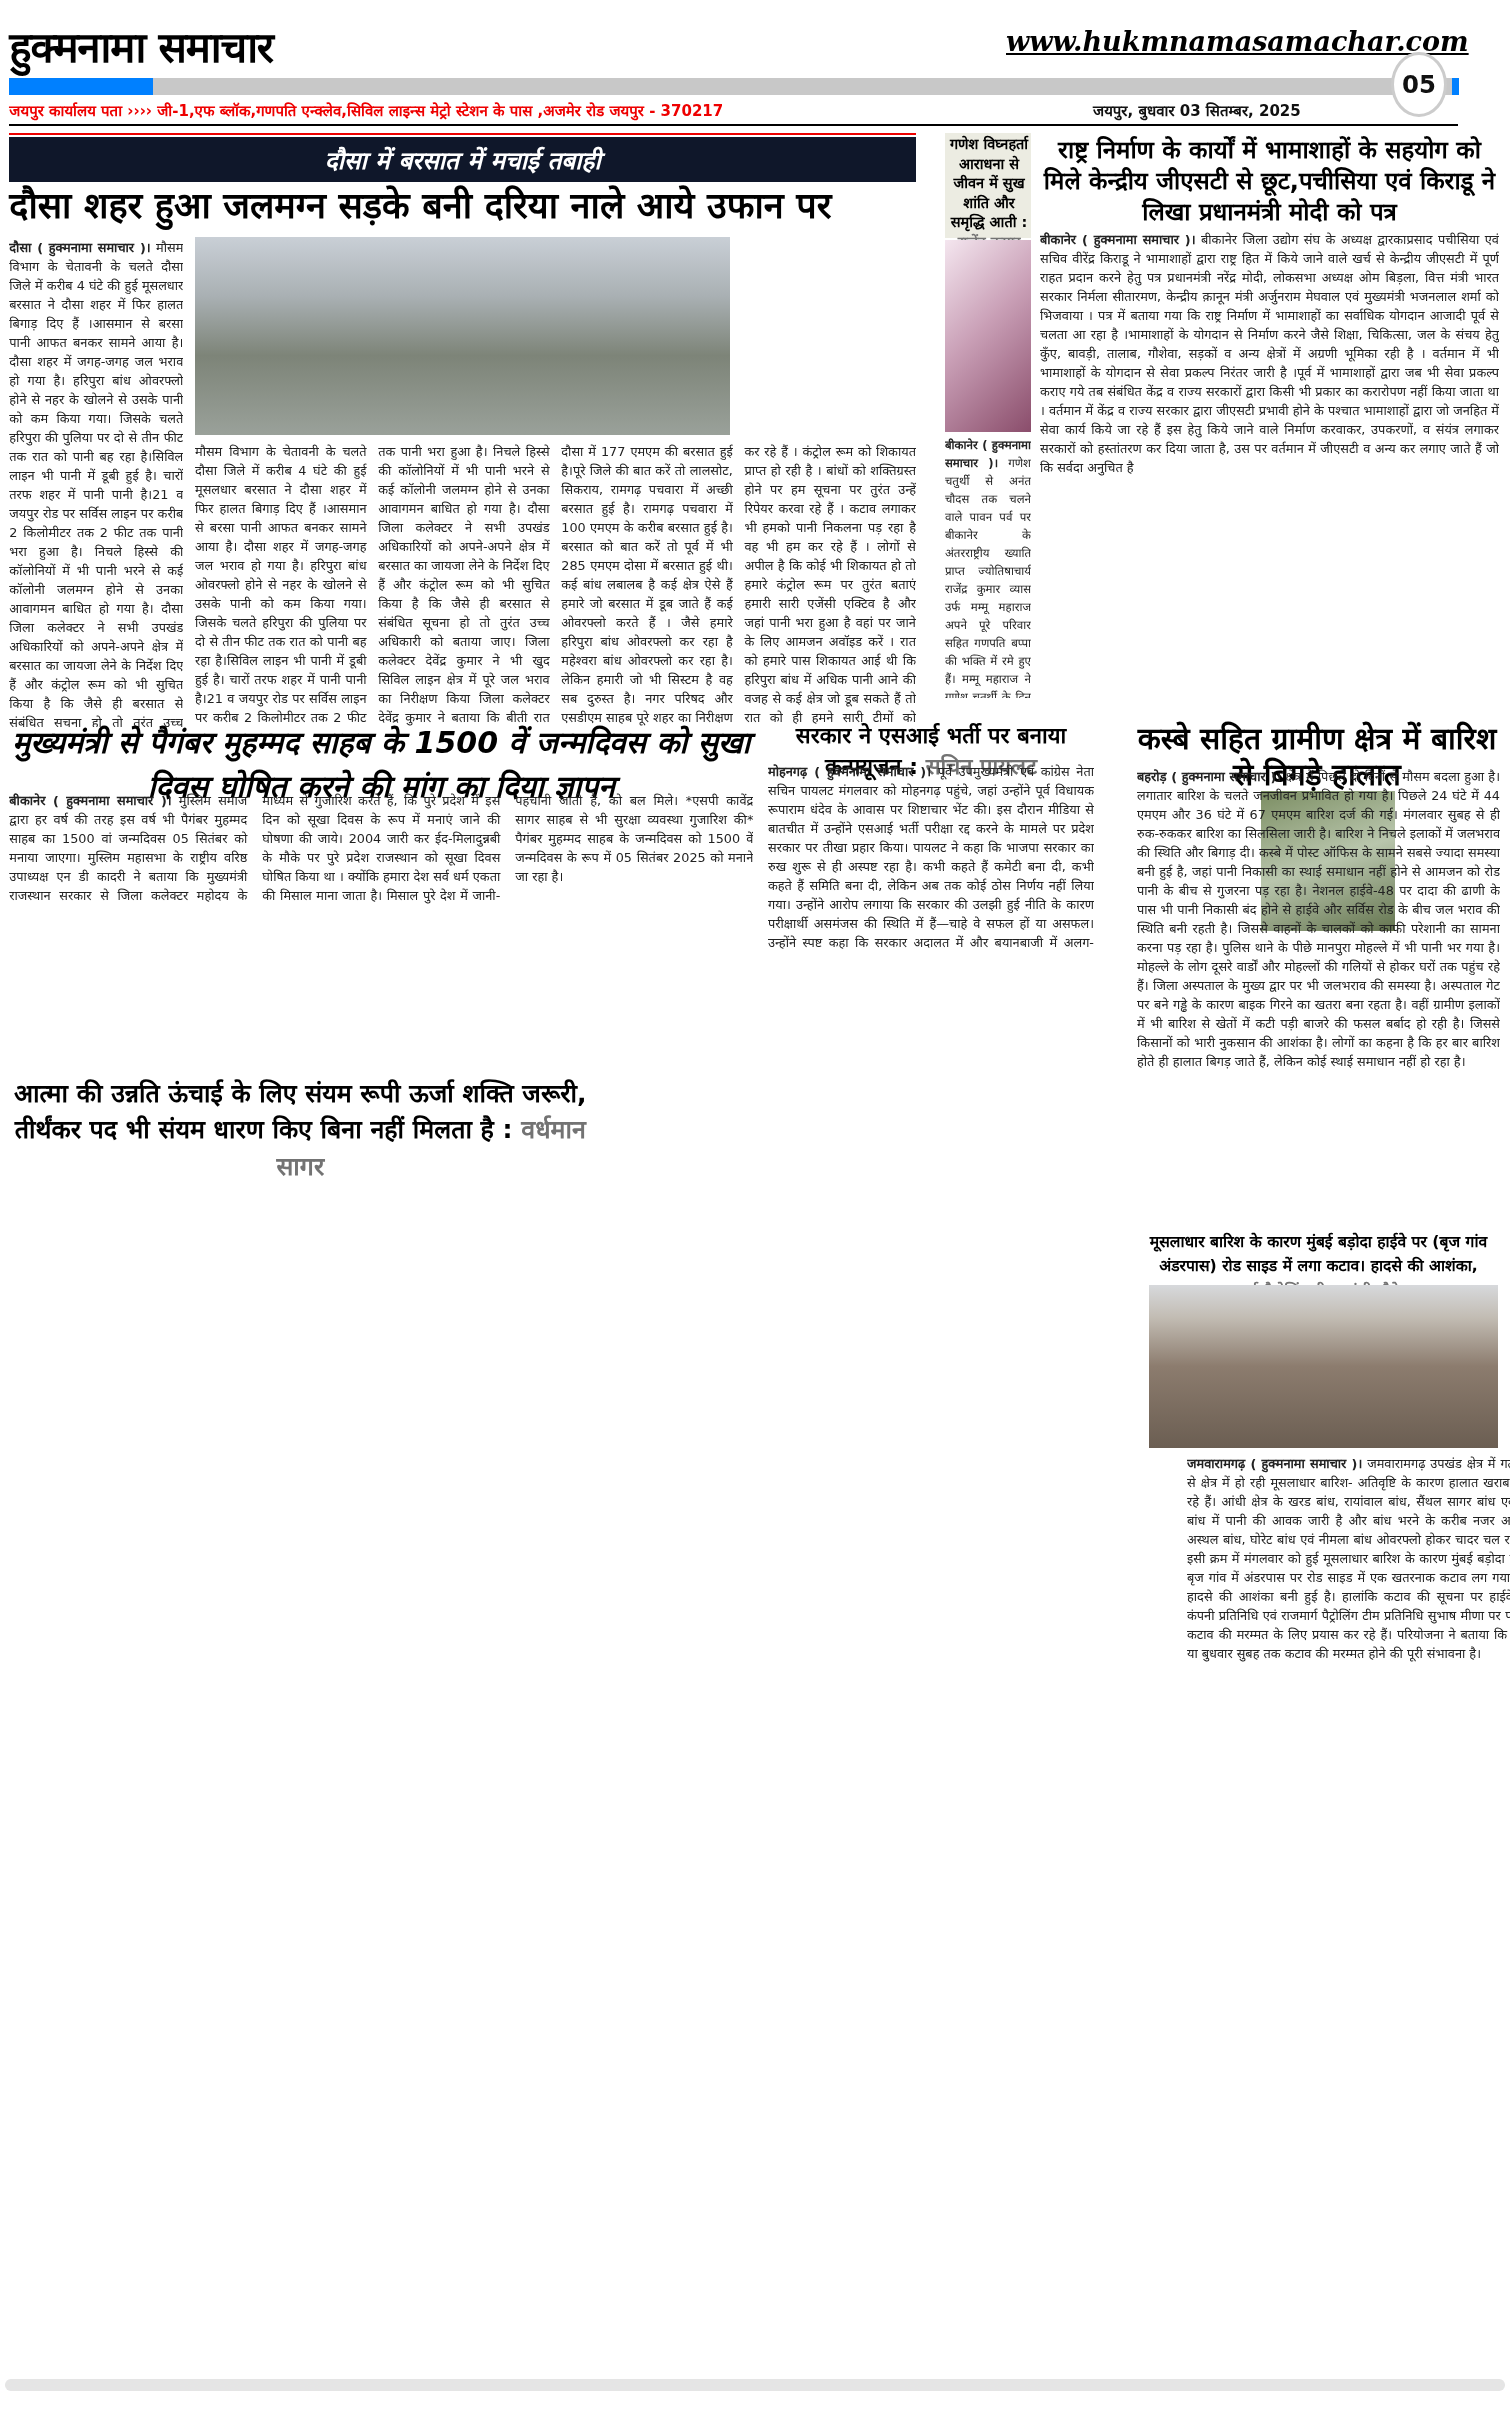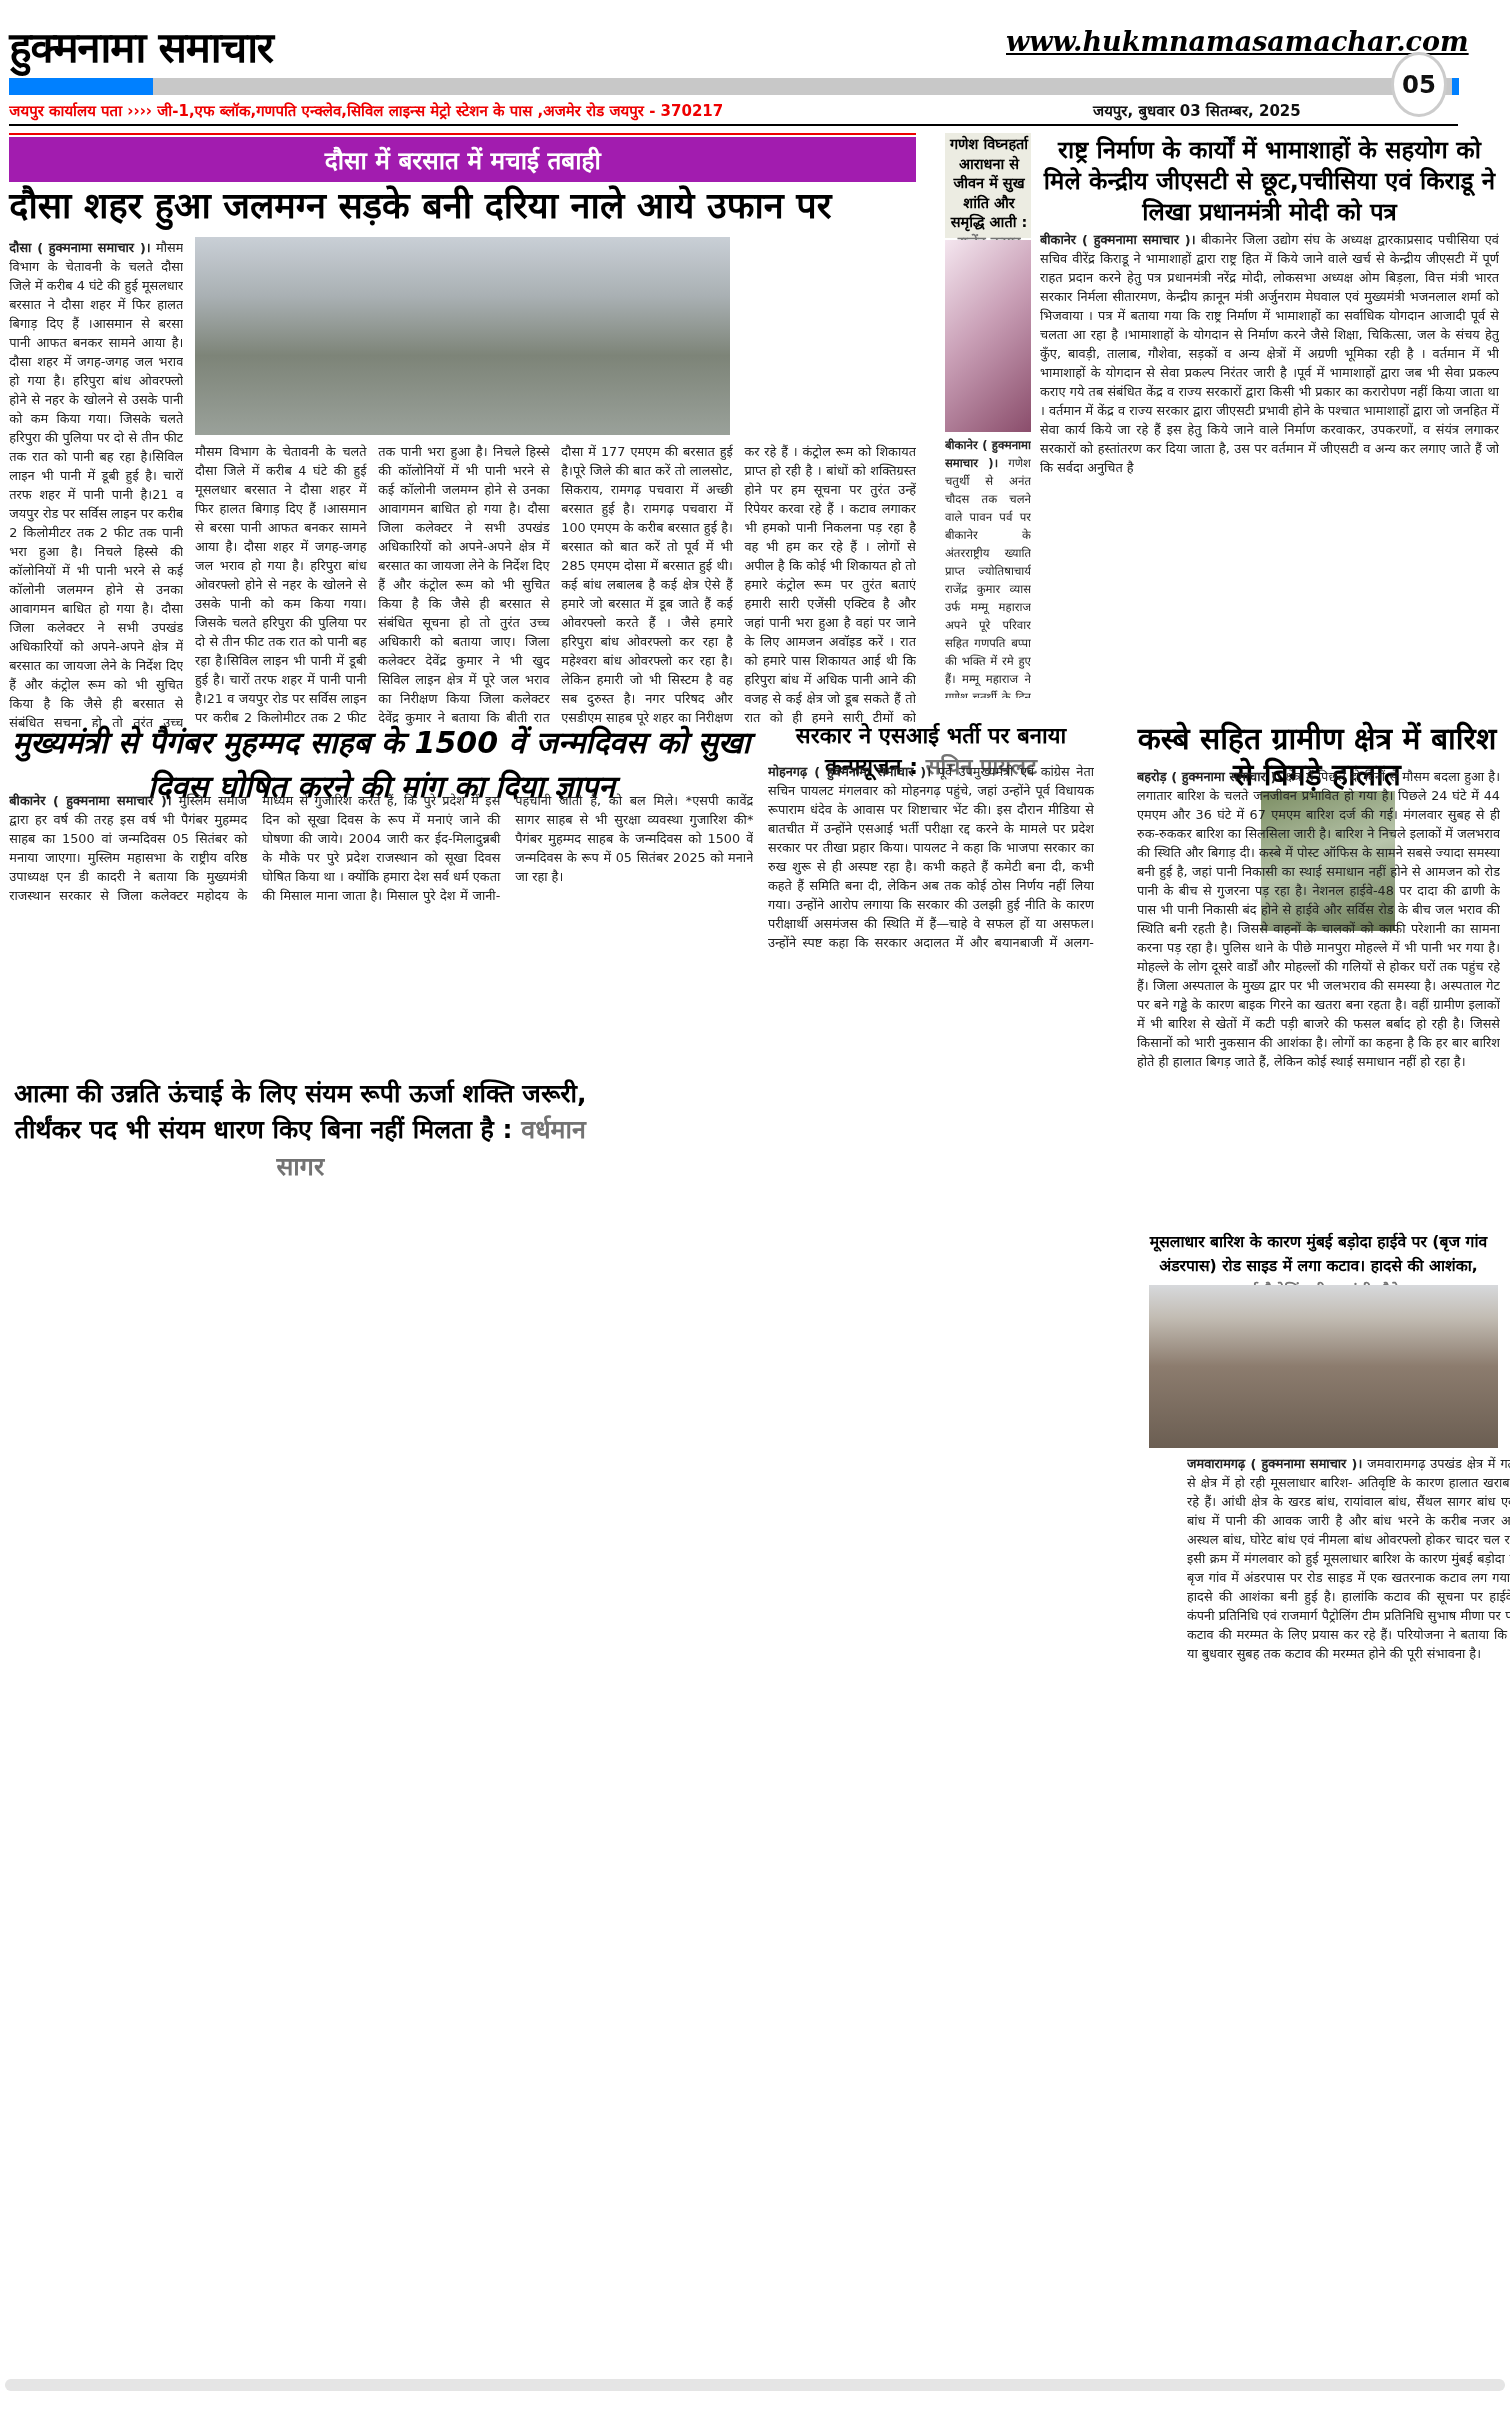--- a/index.html
+++ b/index.html
@@ -10,21 +10,21 @@
   .website { left: 1006px; top: 26px; font-family: "DejaVu Serif", serif; font-style: italic; font-weight: bold; font-size: 27px; text-decoration: underline; color: #000; text-align: center; }
   .band { left: 9.3px; top: 78px; height: 17.4px; width: 1449px; background: #c8c8c8; }
   .band-blue { left: 9.3px; top: 78px; height: 17.4px; width: 144px; background: #0080ff; }
   .band-blue-r { left: 1452px; top: 78px; height: 17.4px; width: 7px; background: #0080ff; }
   .page-num { left: 1391px; top: 52px; width: 56px; height: 65px; border-radius: 50%; border: 3.5px solid #ccc; background: #fff; display:flex; align-items:center; justify-content:center; font-weight: 900; font-size: 24.4px; }
   .address { left: 9.3px; top: 100px; color: #e00; font-size: 15px; font-weight: bold; }
   .dateline { left: 1093px; top: 100px; font-size: 15px; font-weight: bold; }
   .rule-black { left: 9.3px; top: 124px; width: 1449px; height: 2.3px; background: #000; }
   .rule-red { left: 9.3px; top: 133px; width: 907px; height: 1.7px; background: #e00; }
 
-  .kicker { background: #a21caf; color: #fff; font-weight: 900; text-align: center; display:flex; align-items:center; justify-content:center; }
+  .kicker { background: #0f172a; color: #fff; font-weight: 900; text-align: center; display:flex; align-items:center; justify-content:center;font-style:italic; }
   .headline { font-weight: 900; color: #000; line-height: 1.15; }
   .body-text { font-size: 12.8px; line-height: 19px; text-align: justify; color: #222; }
   .body-text b { font-weight: bold; }
   .photo { background: linear-gradient(135deg, #8a8f7c, #b4b9a8 40%, #6f7466); }
   .col { position: absolute; }
   .boxed { background: #ecece2; }
   .blue { color: #737373; text-align: right; }
   .footer-bar { left: 4.7px; top: 2379px; width: 1500px; height: 11.6px; background: #e5e5e5; border-radius: 5.8px; }
 </style>
 </head>

